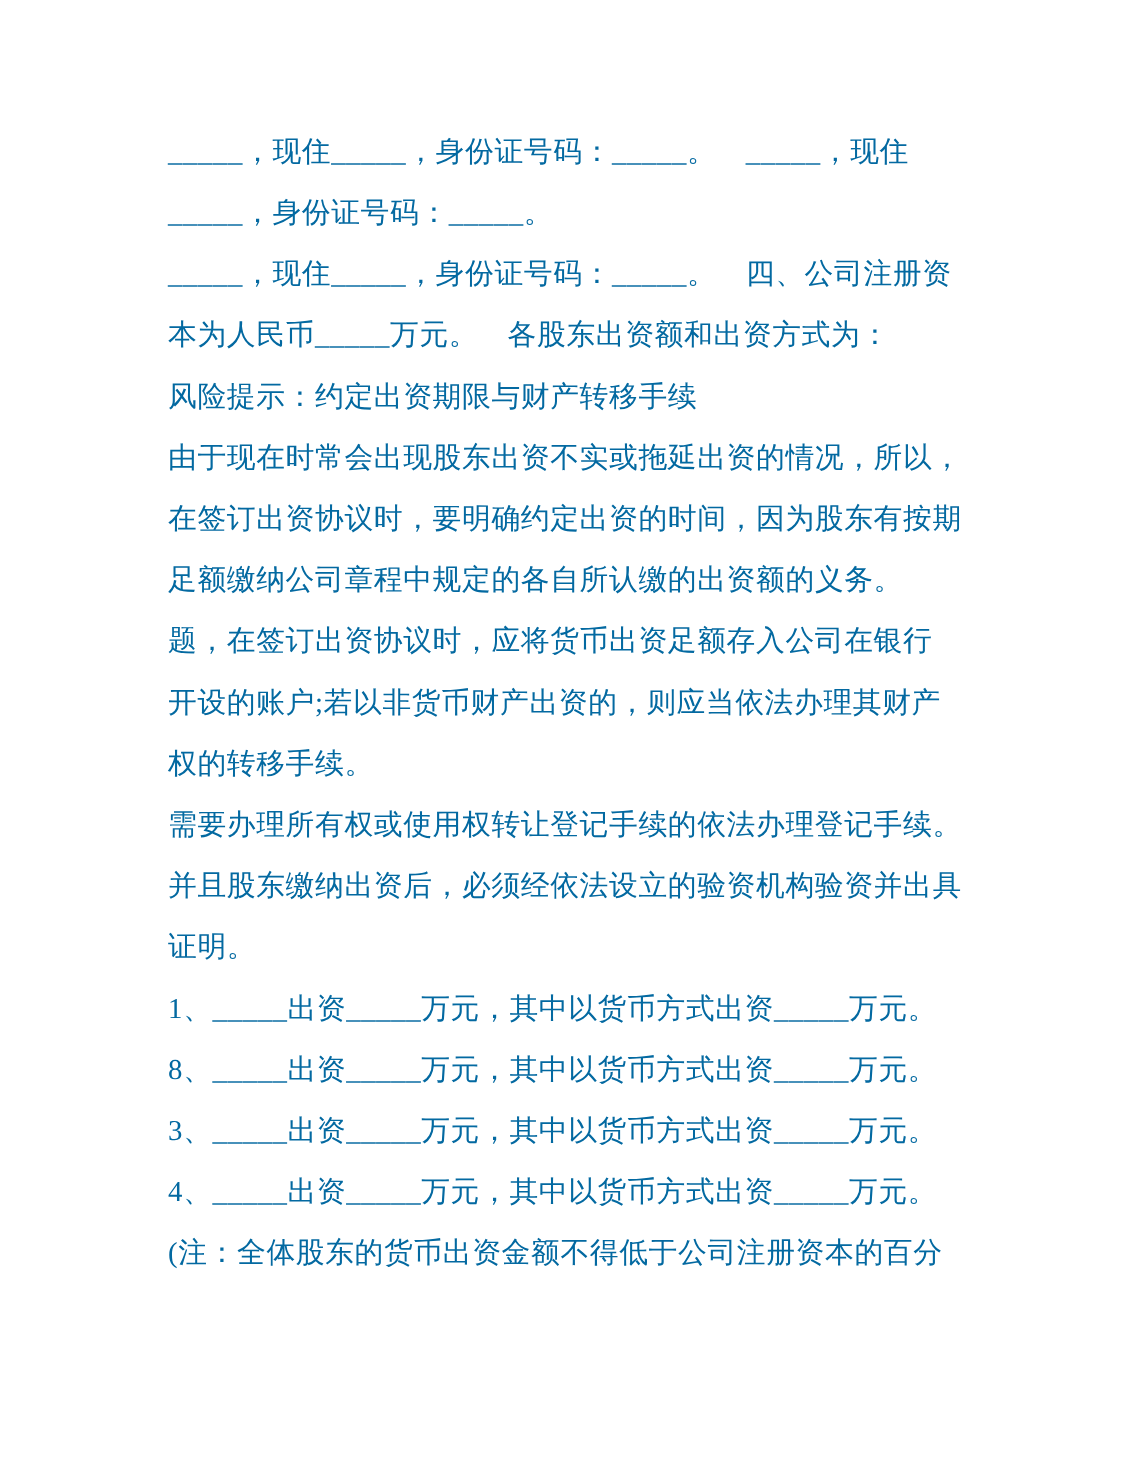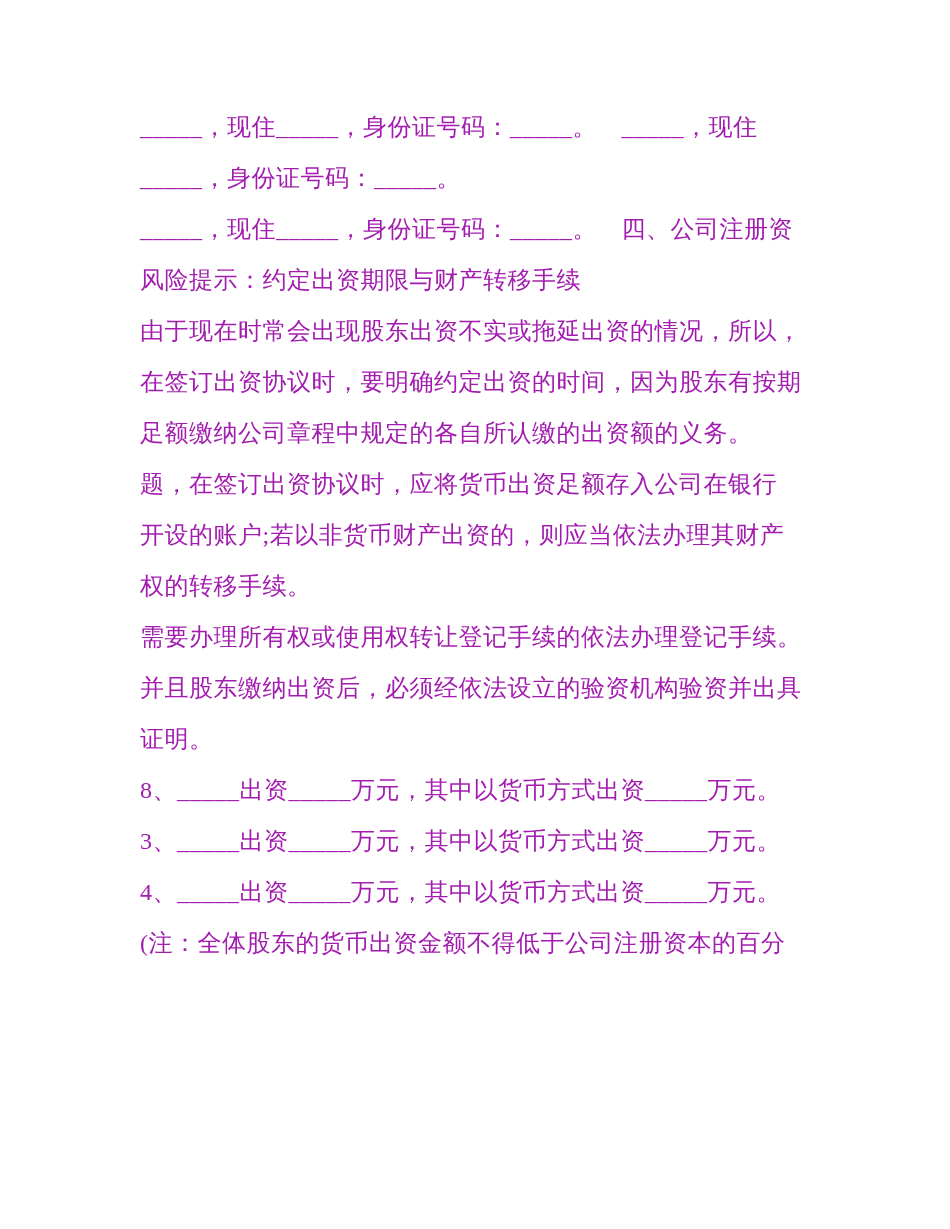--- a/index.html
+++ b/index.html
@@ -15,44 +15,46 @@
     overflow: hidden;
   }
   .doc-content {
     position: absolute;
     left: 140px;
     top: 102px;
     width: 720px;
     font-family: "Liberation Serif", "DejaVu Serif", serif;
     font-size: 24px;
     line-height: 51px;
-    color: #a21caf;
+    color: #0369a1;
     letter-spacing: 0.5px;
   }
   .doc-line {
     white-space: nowrap;
     height: 51px;
   }
 </style>
 </head>
 <body>
 
 <div class="page">
   <div class="doc-content">
     <div class="doc-line">_____，现住_____，身份证号码：_____。　_____，现住</div>
     <div class="doc-line">_____，身份证号码：_____。</div>
     <div class="doc-line">_____，现住_____，身份证号码：_____。　四、公司注册资</div>
+    <div class="doc-line">本为人民币_____万元。　各股东出资额和出资方式为：</div>
     <div class="doc-line">风险提示：约定出资期限与财产转移手续</div>
     <div class="doc-line">由于现在时常会出现股东出资不实或拖延出资的情况，所以，</div>
     <div class="doc-line">在签订出资协议时，要明确约定出资的时间，因为股东有按期</div>
     <div class="doc-line">足额缴纳公司章程中规定的各自所认缴的出资额的义务。</div>
     <div class="doc-line">题，在签订出资协议时，应将货币出资足额存入公司在银行</div>
     <div class="doc-line">开设的账户;若以非货币财产出资的，则应当依法办理其财产</div>
     <div class="doc-line">权的转移手续。</div>
     <div class="doc-line">需要办理所有权或使用权转让登记手续的依法办理登记手续。</div>
     <div class="doc-line">并且股东缴纳出资后，必须经依法设立的验资机构验资并出具</div>
     <div class="doc-line">证明。</div>
+    <div class="doc-line">1、_____出资_____万元，其中以货币方式出资_____万元。</div>
     <div class="doc-line">8、_____出资_____万元，其中以货币方式出资_____万元。</div>
     <div class="doc-line">3、_____出资_____万元，其中以货币方式出资_____万元。</div>
     <div class="doc-line">4、_____出资_____万元，其中以货币方式出资_____万元。</div>
     <div class="doc-line">(注：全体股东的货币出资金额不得低于公司注册资本的百分</div>
   </div>
 </div>
 
 </body></html>

